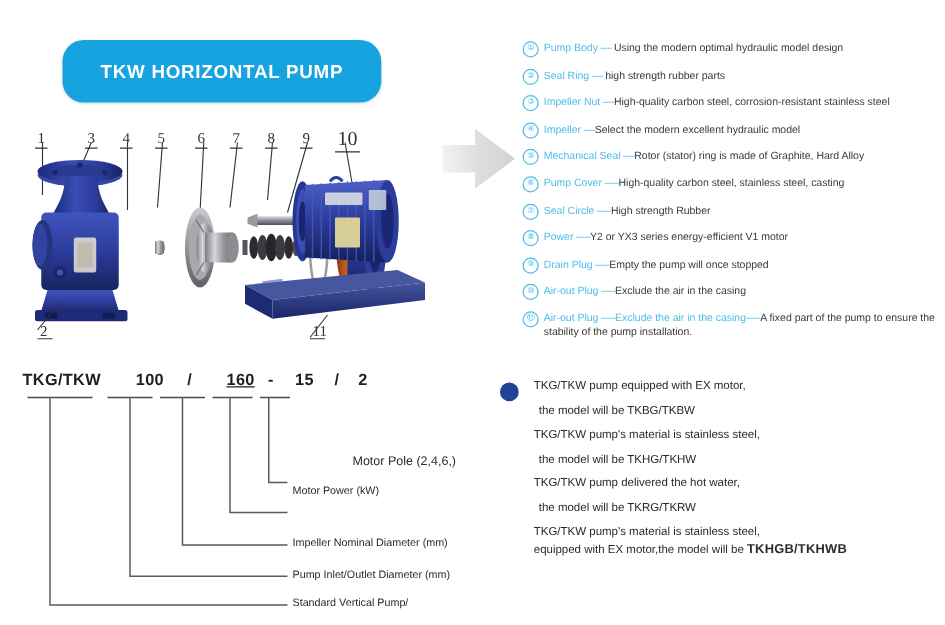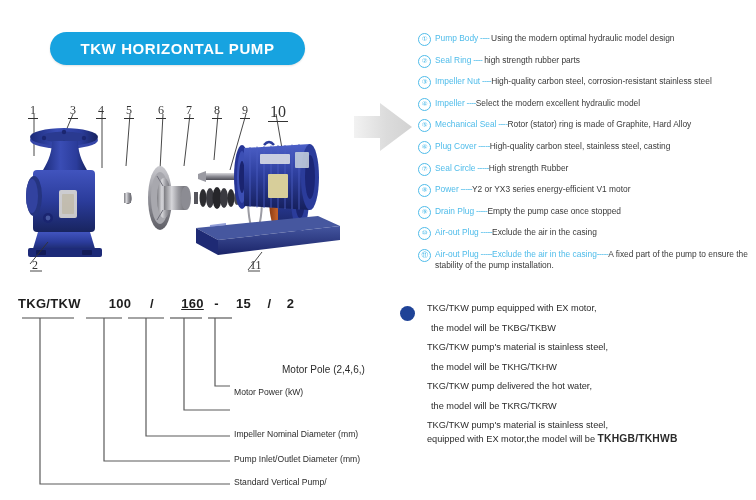--- a/index.html
+++ b/index.html
@@ -13,21 +13,21 @@
     overflow: hidden;
     font-family: "Liberation Sans", sans-serif;
     color: #333;
   }
   .page { position: absolute; inset: 0; }
 
   
   .title-pill {
     position: absolute;
     left: 50px; top: 32px;
-    width: 255px; height: 33px;
+    width: 255px; height: 50px;
     background: #17A3E0;
     border-radius: 17px;
     display: flex; align-items: center; justify-content: center;
     box-shadow: 0 1px 2px rgba(0,0,0,.12);
   }
   .title-pill span {
     color: #fff;
     font-size: 15px;
     font-weight: bold;
     letter-spacing: .6px;
@@ -359,42 +359,42 @@
     <div class="legend-row">
       <span class="circnum">⑤</span>
       <span class="legend-text">
         <span class="lg-name">Mechanical Seal</span><span class="lg-dash"> ----</span><span class="lg-desc">Rotor (stator) ring is made of Graphite, Hard Alloy</span>
       </span>
     </div>
 
     <div class="legend-row">
       <span class="circnum">⑥</span>
       <span class="legend-text">
-        <span class="lg-name">Plug Cover</span><span class="lg-dash"> -----</span><span class="lg-desc">High-quality carbon steel, stainless steel, casting</span>
+        <span class="lg-name">Pump Cover</span><span class="lg-dash"> -----</span><span class="lg-desc">High-quality carbon steel, stainless steel, casting</span>
       </span>
     </div>
 
     <div class="legend-row">
       <span class="circnum">⑦</span>
       <span class="legend-text">
         <span class="lg-name">Seal Circle</span><span class="lg-dash"> -----</span><span class="lg-desc">High strength Rubber</span>
       </span>
     </div>
 
     <div class="legend-row">
       <span class="circnum">⑧</span>
       <span class="legend-text">
         <span class="lg-name">Power</span><span class="lg-dash"> -----</span><span class="lg-desc">Y2 or YX3 series energy-efficient V1 motor</span>
       </span>
     </div>
 
     <div class="legend-row">
       <span class="circnum">⑨</span>
       <span class="legend-text">
-        <span class="lg-name">Drain Plug</span><span class="lg-dash"> -----</span><span class="lg-desc">Empty the pump case once stopped</span>
+        <span class="lg-name">Drain Plug</span><span class="lg-dash"> -----</span><span class="lg-desc">Empty the pump will once stopped</span>
       </span>
     </div>
 
     <div class="legend-row">
       <span class="circnum">⑩</span>
       <span class="legend-text">
         <span class="lg-name">Air-out Plug</span><span class="lg-dash"> -----</span><span class="lg-desc">Exclude the air in the casing</span>
       </span>
     </div>
 

